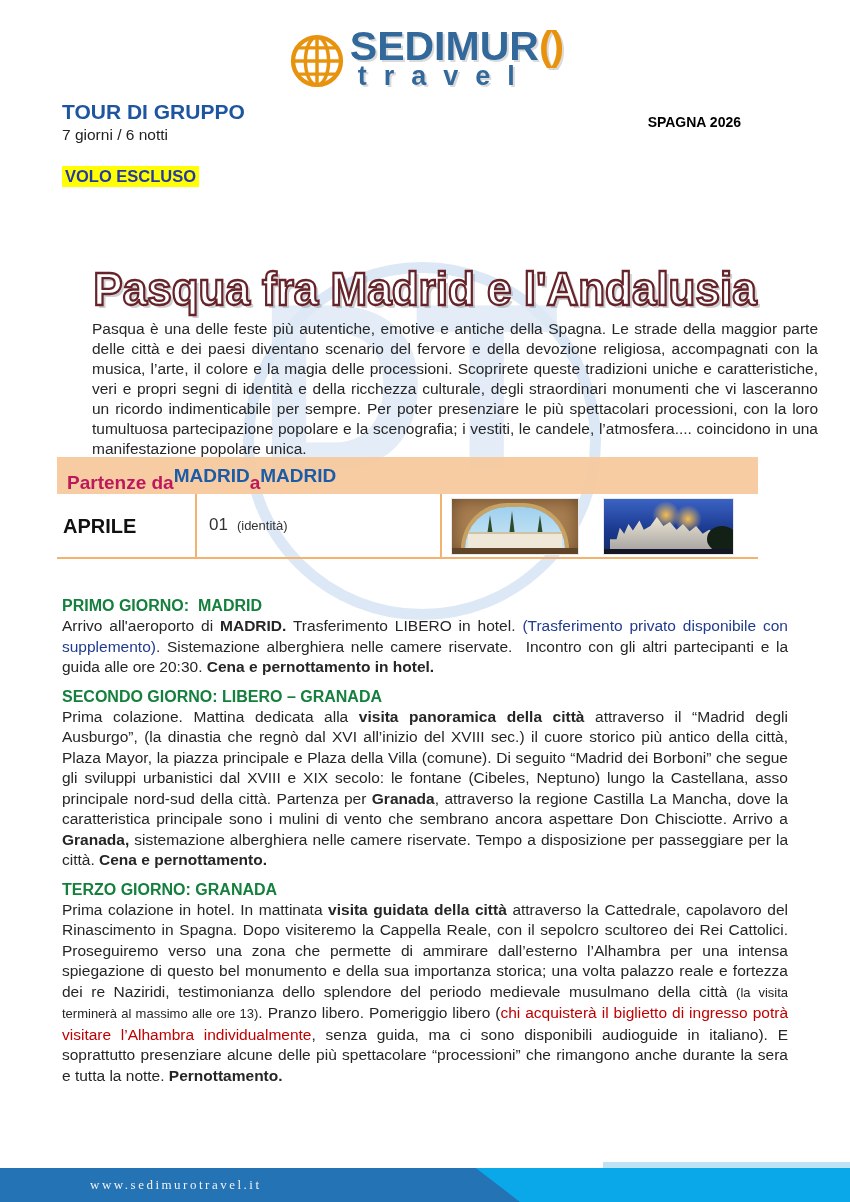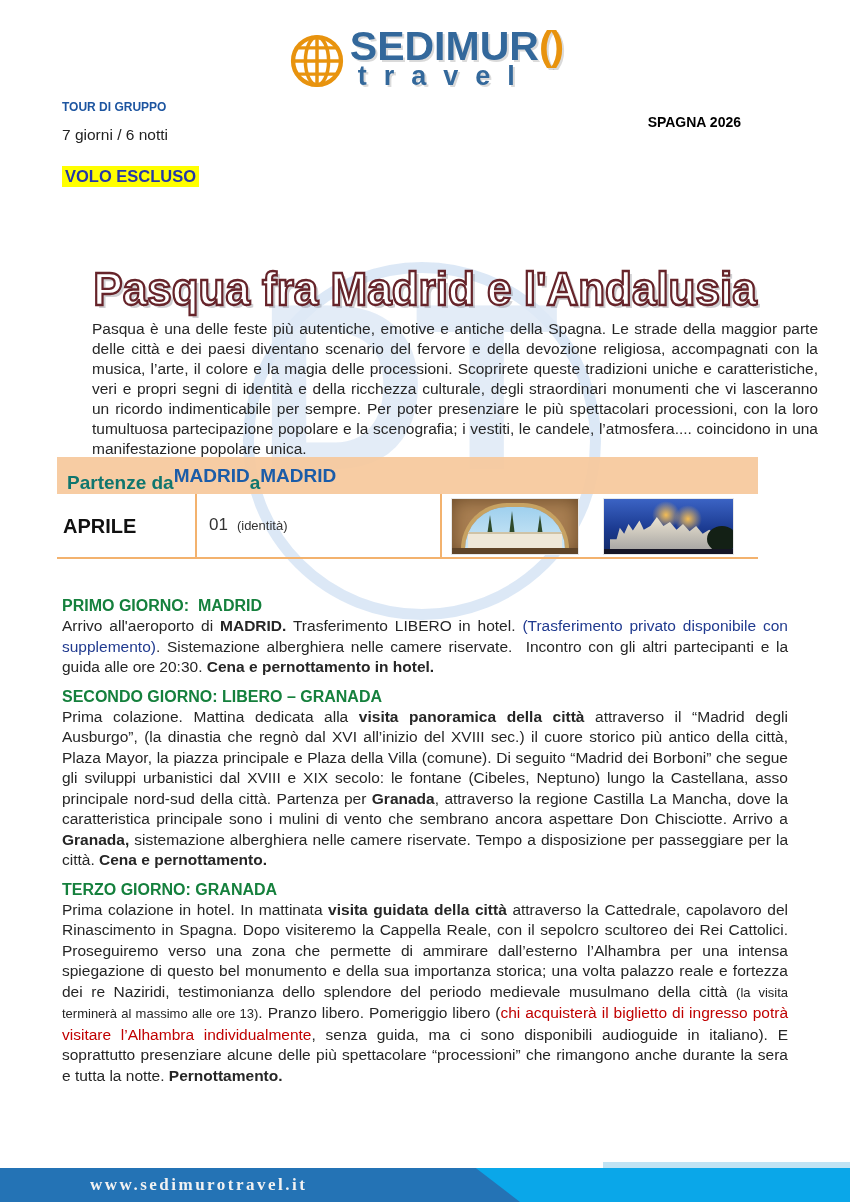--- a/index.html
+++ b/index.html
@@ -20,41 +20,41 @@
         align-items:flex-start;z-index:1;}
   .logo-globe{margin-top:6px;margin-right:4px;}
   .logo-textcol{display:flex;flex-direction:column;}
   .logo-main{font-size:41px;font-weight:800;color:#33689B;line-height:40px;
              text-shadow:2px 2px 0 rgba(150,150,150,.35);}
   .logo-main .paren{color:#E8930E;letter-spacing:-2px;}
   .logo-sub{font-size:27px;font-weight:bold;color:#33689B;letter-spacing:17px;
             margin-top:-5px;padding-left:8px;text-shadow:2px 2px 0 rgba(150,150,150,.35);}
 
   
-  .tour-type{position:absolute;left:62px;top:100px;font-size:12px;font-weight:bold;color:#1d55a0;}
+  .tour-type{position:absolute;left:62px;top:100px;font-size:21px;font-weight:bold;color:#1d55a0;}
   .duration{position:absolute;left:62px;top:126px;font-size:15.5px;color:#222;}
   .destination{position:absolute;right:109px;top:114px;font-size:14px;font-weight:bold;color:#000000;}
   .volo{position:absolute;left:62px;top:166px;background:#FFFF00;color:#2438a8;
         font-size:16.5px;font-weight:bold;padding:1px 3px;}
 
   
   .title{position:absolute;left:0;right:0;top:228px;text-align:center;
          font-size:44px;font-weight:bold;letter-spacing:0px;line-height:64px;
          color:#ffffff;-webkit-text-stroke:2.2px #66242a;
          text-shadow:3px 3px 0 rgba(120,120,130,0.35);transform:scaleY(1.06);}
 
   
   .intro{position:absolute;left:62px;top:303px;width:726px;font-size:15.5px;
          line-height:20px;text-align:justify;margin-left:30px;}
 
   
   .dep{position:absolute;left:57px;top:457px;width:701px;}
   .dep-banner{height:37px;background:rgba(246,200,155,0.92);display:flex;align-items:center;
               padding-left:10px;box-sizing:border-box;font-size:19px;font-weight:bold;}
-  .seg-dark{color:#0f766e;margin-top:14px;} .seg-blue{color:#1b5ca8;}
+  .seg-dark{color:#be185d;margin-top:14px;} .seg-blue{color:#1b5ca8;}
   .dep-row{position:relative;height:63px;background:transparent;border-bottom:2.5px solid #F3B26E;}
   .vdiv{position:absolute;top:0;bottom:0;width:1.5px;background:#F3B26E;}
   .vdiv1{left:138px;} .vdiv2{left:383px;}
   .dep-month{position:absolute;left:6px;top:21px;font-size:20px;font-weight:bold;color:#111;}
   .dep-day{position:absolute;left:152px;top:21px;font-size:17px;color:#333;}
   .dep-weekday{font-size:13px;color:#333;margin-left:9px;}
 
   
   .photo{position:absolute;top:4px;height:55px;overflow:hidden;border:1px solid #e8e8e8;}
   .photo1{left:394px;width:126px;background:#a97f52;
@@ -88,21 +88,21 @@
   .seg-red{color:#c00000;}
   .seg-sm{font-size:13px;}
 
   
   .footer{position:absolute;left:0;right:0;bottom:0;height:34px;background:#0AA7E9;z-index:2;}
   .footer-dark{position:absolute;left:0;top:0;bottom:0;width:520px;background:#2473B5;
                clip-path:polygon(0 0,91.5% 0,100% 100%,0 100%);}
   .footer-accent{position:absolute;left:603px;right:0;bottom:34px;height:6px;
                  background:#bfe3f4;z-index:2;}
   .footer-url{position:absolute;left:90px;top:0;line-height:34px;color:#f2f2f2;
-              font-family:"Liberation Serif",serif;font-size:17px;letter-spacing:2.5px;font-weight:bold;}
+              font-family:"Liberation Serif",serif;font-size:13px;letter-spacing:2.5px;}
 </style>
 </head>
 <body>
 
 <div class="page">
 
   <div class="watermark wm-ring"></div>
   <div class="watermark wm-letters">DT</div>
 
   <div class="logo">

